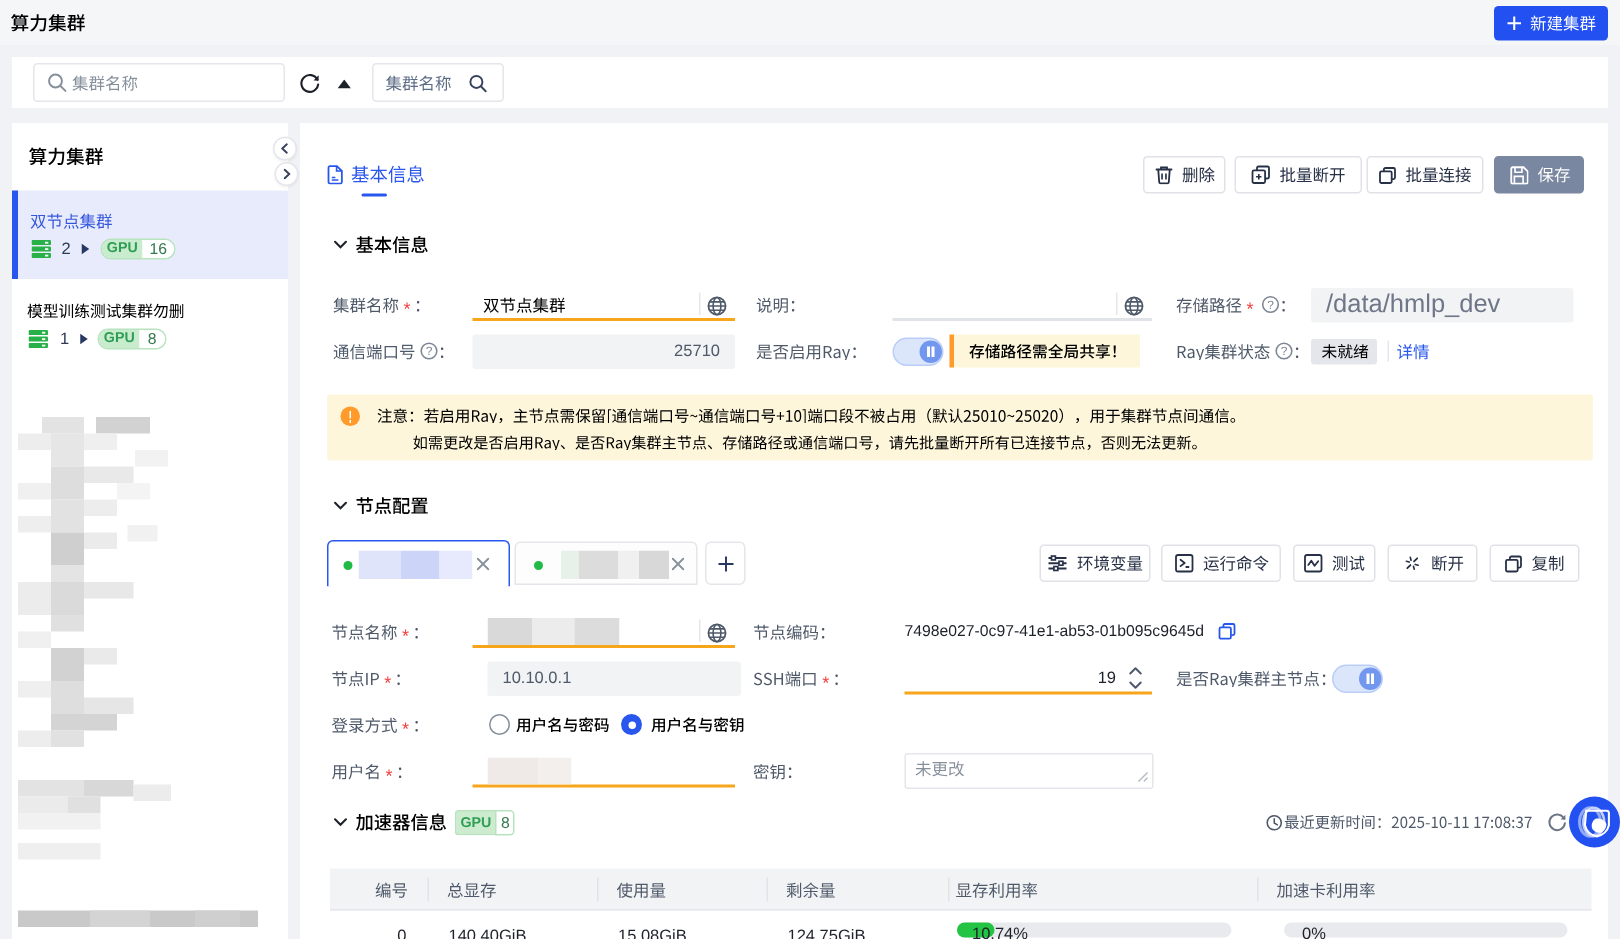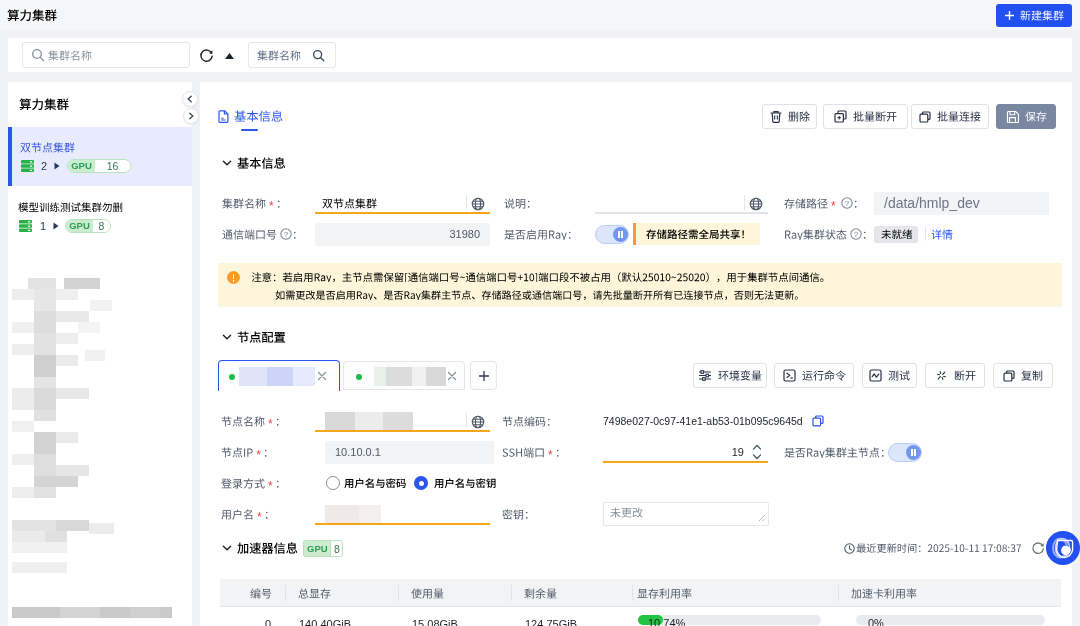--- a/index.html
+++ b/index.html
@@ -126,21 +126,21 @@
 <div class="p" style="left:54px;top:155px;">
     <svg width="6" height="8" viewBox="0 0 6 8" style="" fill="none">
       <path d="M0.5 0.5 L5.5 4 L0.5 7.5 Z" fill="#273860"></path>
     </svg>
   </div>
 <div class="p" style="left:67px;top:155.5px;height:20px">
     <div class="gtag">
       <span class="gseg1" style="width:27px">
         <span style="font-size:9.5px;font-weight:bold;color:#2f9e55">GPU</span>
       </span>
-      <span class="gseg2" style="width:35px">
+      <span class="gseg2" style="width:21px">
         <span style="color:#33784f;font-size:10.5px">16</span>
       </span>
     </div>
   </div>
 <div class="p" style="left:18px;top:196px;">
     <svg class="t" style="width:105.0px;height:10.5px;vertical-align:-1.26px;" viewBox="0 -880 10000 1000">
       <use href="#r6a21" x="0"></use>
       <use href="#r578b" x="1000"></use>
       <use href="#r8bad" x="2000"></use>
       <use href="#r7ec3" x="3000"></use>
@@ -363,42 +363,42 @@
     <svg width="12" height="12" viewBox="0 0 12 12" style="" fill="none">
       <circle cx="6" cy="6" r="5.2" stroke="#7d8694" stroke-width="1.05"></circle>
       <text x="6" y="8.8" font-size="8" font-family="Liberation Sans" fill="#7d8694" text-anchor="middle" stroke="none">?</text>
     </svg>
     <svg class="t" style="width:11.0px;height:11px;vertical-align:-1.32px;fill:#4e5969" viewBox="0 -880 1000 1000">
       <use href="#rff1a" x="0"></use>
     </svg>
   </div>
 <div class="ab dis" style="left:874px;top:192px;width:175px;height:23px"></div>
 <div class="p" style="left:884px;top:192px;">
-    <span style="font-size:14px;color:#6e7687">/data/hmlp_dev</span>
+    <span style="font-size:17px;color:#6e7687">/data/hmlp_dev</span>
   </div>
 <div class="p" style="left:222px;top:223px;">
     <svg class="t" style="width:55.0px;height:11px;vertical-align:-1.32px;fill:#4e5969" viewBox="0 -880 5000 1000">
       <use href="#r901a" x="0"></use>
       <use href="#r4fe1" x="1000"></use>
       <use href="#r7aef" x="2000"></use>
       <use href="#r53e3" x="3000"></use>
       <use href="#r53f7" x="4000"></use>
     </svg>
     <span style="width:3px"></span>
     <svg width="12" height="12" viewBox="0 0 12 12" style="" fill="none">
       <circle cx="6" cy="6" r="5.2" stroke="#7d8694" stroke-width="1.05"></circle>
       <text x="6" y="8.8" font-size="8" font-family="Liberation Sans" fill="#7d8694" text-anchor="middle" stroke="none">?</text>
     </svg>
     <svg class="t" style="width:11.0px;height:11px;vertical-align:-1.32px;fill:#4e5969" viewBox="0 -880 1000 1000">
       <use href="#rff1a" x="0"></use>
     </svg>
   </div>
 <div class="ab dis" style="left:315px;top:223px;width:175px;height:23px"></div>
 <div class="p" style="left:406px;top:223px;">
-    <span style="font-size:11px;color:#4e5969;width:74px;text-align:right;display:inline-block">31980</span>
+    <span style="font-size:11px;color:#4e5969;width:74px;text-align:right;display:inline-block">25710</span>
   </div>
 <div class="p" style="left:504px;top:223px;">
     <svg class="t" style="width:62.9px;height:11px;vertical-align:-1.32px;fill:#4e5969" viewBox="0 -880 5719 1000">
       <use href="#r662f" x="0"></use>
       <use href="#r5426" x="1000"></use>
       <use href="#r542f" x="2000"></use>
       <use href="#r7528" x="3000"></use>
       <use href="#r52" x="4000"></use>
       <use href="#r61" x="4635"></use>
       <use href="#r79" x="5198"></use>

